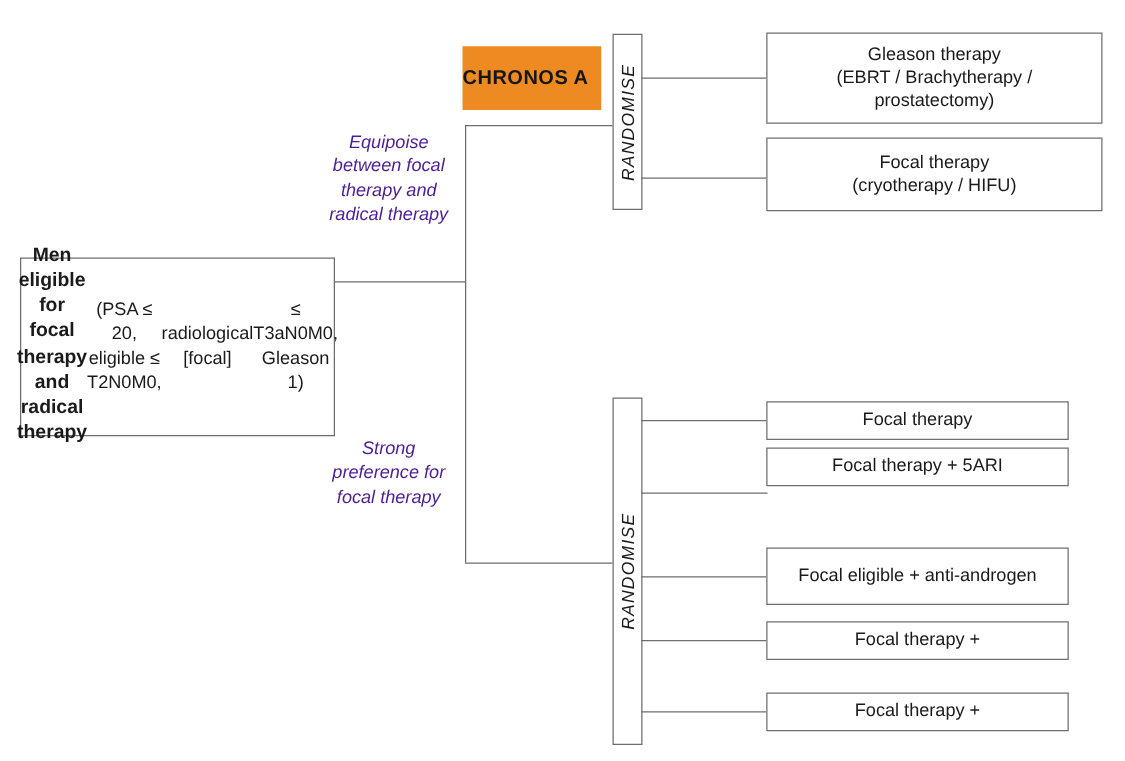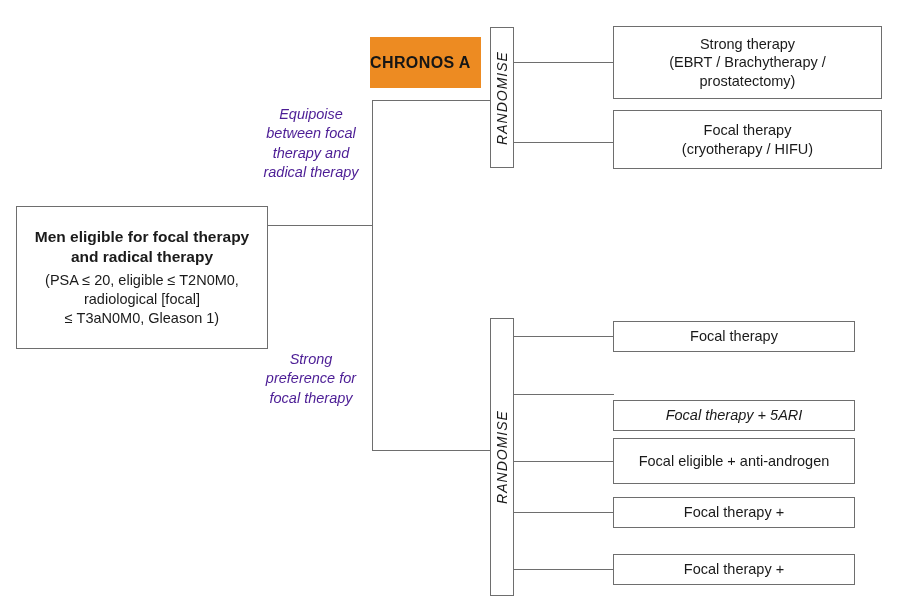--- a/index.html
+++ b/index.html
@@ -33,21 +33,21 @@
     color: #1a1a1a;
   }
   .box .txt { display: block; padding: 0 6px; }
 
   
   #eligible-box {
     left: 16px;
     top: 206px;
     width: 252px;
     height: 143px;
-    flex-direction: column;
+    flex-direction: row;
     padding: 6px 8px;
     font-size: 15px;
   }
   #eligible-box .head {
     font-weight: bold;
     font-size: 15.5px;
     line-height: 1.3;
     margin-bottom: 4px;
   }
   #eligible-box .sub {
@@ -160,39 +160,39 @@
     <span class="vtext">RANDOMISE</span>
   </div>
   <div class="randomise-bar" id="randomise-b">
     <span class="vtext">RANDOMISE</span>
   </div>
 
   <div class="hline" style="left:513px; top:62px; width:101px;"></div>
   <div class="hline" style="left:513px; top:142px; width:101px;"></div>
 
   <div class="box outcome-a" style="top:26px; height:73px; flex-direction:column;">
-    <span>Strong therapy</span>
+    <span>Gleason therapy</span>
     <span>(EBRT / Brachytherapy /</span>
     <span>prostatectomy)</span>
   </div>
   <div class="box outcome-a" style="top:110px; height:59px; flex-direction:column;">
     <span>Focal therapy</span>
     <span>(cryotherapy / HIFU)</span>
   </div>
 
   <div class="hline" style="left:513px; top:336px; width:101px;"></div>
   <div class="hline" style="left:513px; top:394px; width:101px;"></div>
   <div class="hline" style="left:513px; top:461px; width:101px;"></div>
   <div class="hline" style="left:513px; top:512px; width:101px;"></div>
   <div class="hline" style="left:513px; top:569px; width:101px;"></div>
 
   <div class="box outcome-b" style="top:321px; height:31px;">
     <span class="txt">Focal therapy</span>
   </div>
-  <div class="box outcome-b" style="top:400px; height:31px;font-style:italic;">
+  <div class="box outcome-b" style="top:358px; height:31px;">
     <span class="txt">Focal therapy + 5ARI</span>
   </div>
   <div class="box outcome-b" style="top:438px; height:46px;">
     <span class="txt">Focal eligible + anti-androgen</span>
   </div>
   <div class="box outcome-b" style="top:497px; height:31px;">
     <span class="txt">Focal therapy +</span>
   </div>
   <div class="box outcome-b" style="top:554px; height:31px;">
     <span class="txt">Focal therapy +</span>

